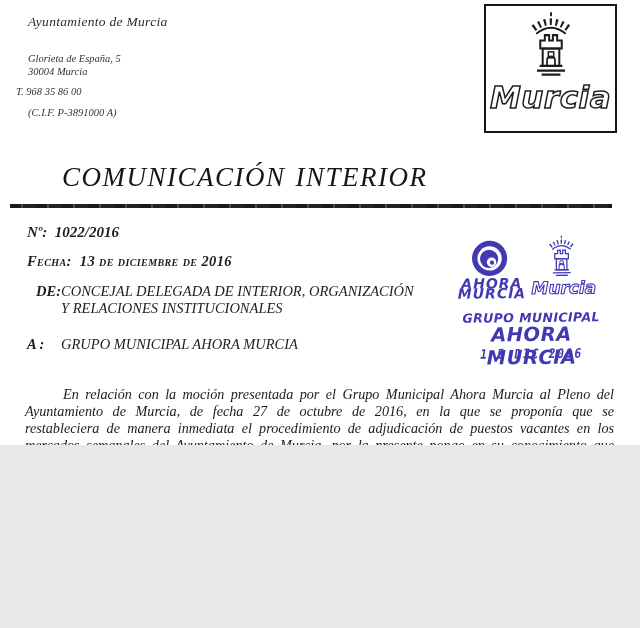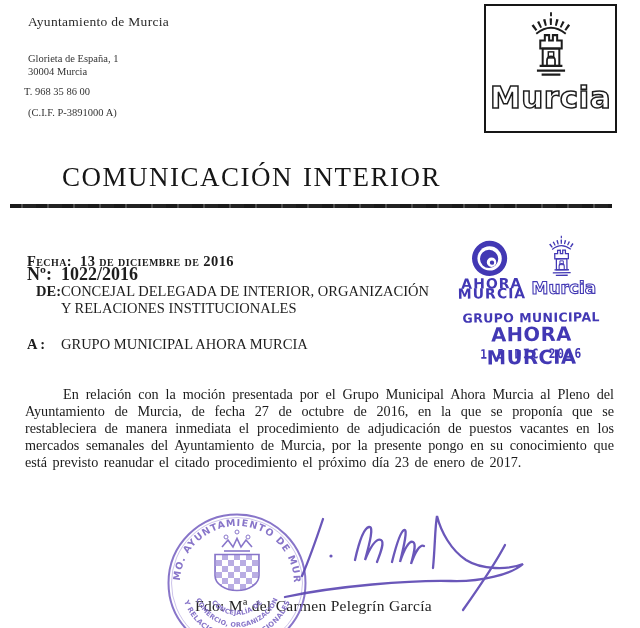--- a/index.html
+++ b/index.html
@@ -1,25 +1,25 @@
 <!DOCTYPE html>
 <html><head>
 <meta charset="utf-8">
 <style>
   html,body{margin:0;padding:0;background:#e8e8e8;}
   .page{
-    position:relative; width:640px; height:628px; background:#ffffff;
-    overflow:hidden; font-family:"Liberation Serif", serif; color:#1d1d1d;
+    position:relative; width:640px; height:445px; background:#ffffff;
+    overflow:hidden; font-family:"Liberation Serif", serif; color:#1d1d1d;font-style:italic;
   }
   .abs{position:absolute;}
 
   
   .org-name{left:28px; top:14px; font-size:13.5px; color:#2a2a2a; letter-spacing:.3px;}
   .addr{left:28px; top:52px; font-size:10.5px; line-height:13px; color:#333;}
-  .phone{left:24px; top:86px; font-size:10.5px; color:#333;}
+  .phone{left:16px; top:86px; font-size:10.5px; color:#333;}
   .cif{left:28px; top:107px; font-size:10.5px; color:#333;}
 
   
   .logo-box{left:484px; top:4px; width:129px; height:125px; border:2px solid #161616;
             display:flex; flex-direction:column; align-items:center;}
   .logo-box .tower{margin-top:5px; color:#1c1c1c;}
   .wordmark{
     font-family:"DejaVu Sans", sans-serif; font-weight:bold;
     color:#ffffff; -webkit-text-stroke:1.5px #1c1c1c; letter-spacing:.5px;
   }
@@ -27,21 +27,21 @@
 
   
   .title{left:62px; top:162px; font-size:27px; letter-spacing:1.5px; color:#161616; white-space:nowrap;}
   .title .w2{margin-left:10px;}
   .rule{left:10px; top:204px; width:602px; height:4px;
         background:repeating-linear-gradient(90deg,#1a1a1a 0 11px,#4d4d4d 11px 13px,#222 13px 26px);}
 
   
   .meta-line{left:27px; font-size:14.5px; white-space:nowrap;}
   .lab{font-weight:bold;}
-  .num{top:224px; font-weight:bold; font-size:18px;margin-top:40px;}
+  .num{top:224px; font-weight:bold; font-size:15px;}
   .fecha{top:253px; font-weight:bold; font-variant:small-caps; font-size:14.5px; letter-spacing:.4px;}
   .de{top:283px; display:flex;}
   .de .lab{width:34px; flex:none;text-align:right;}
   .de .val{line-height:16.5px;}
   .a-line{top:336px; display:flex;}
   .a-line .lab{width:34px; flex:none;}
 
   
   .blue{color:#4238b4;}
   .reg-stamp{left:453px; top:234px; width:156px; height:128px;
@@ -84,21 +84,21 @@
       <path d="M17,41 v-4.2 a3,3 0 0 1 6,0 V41" stroke-width="1.3"></path>
       <path d="M11.5,41 h17 M9.5,44.5 h21 M13,47.5 h14" stroke-width="1.6"></path>
     </g>
   </defs>
 </svg>
 
 <div class="page">
 
   <div class="abs org-name">Ayuntamiento de Murcia</div>
   <div class="abs addr">
-    <div>Glorieta de España, 1</div>
+    <div>Glorieta de España, 5</div>
     <div>30004 Murcia</div>
   </div>
   <div class="abs phone">T. 968 35 86 00</div>
   <div class="abs cif">(C.I.F. P-3891000 A)</div>
 
   <div class="abs logo-box">
     <svg class="tower" viewBox="0 0 40 50" width="54" height="67">
         <use href="#tower-glyph"></use>
       </svg>
     <div class="wordmark">Murcia</div>

